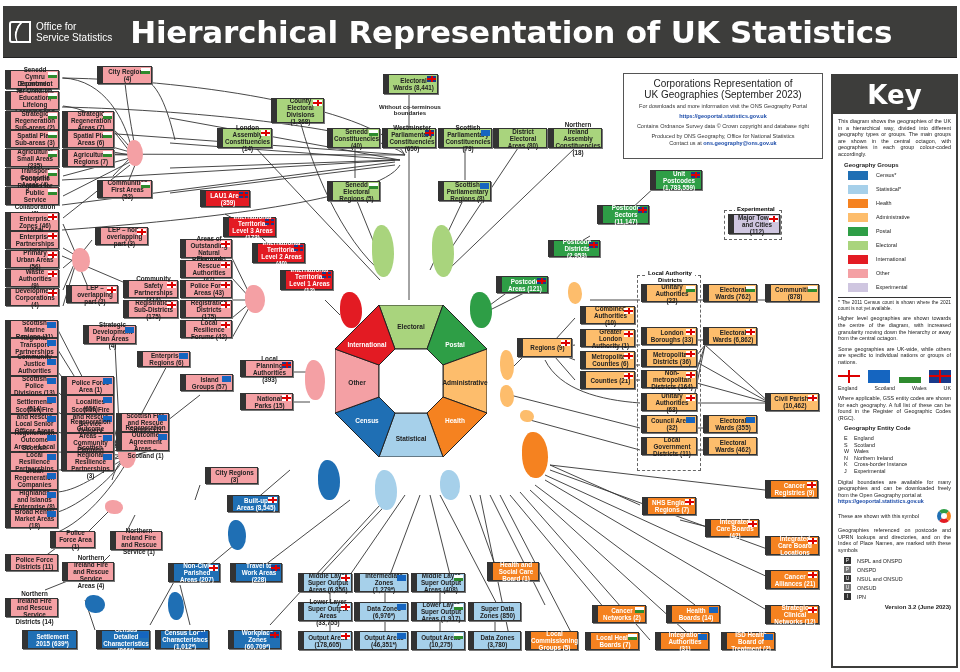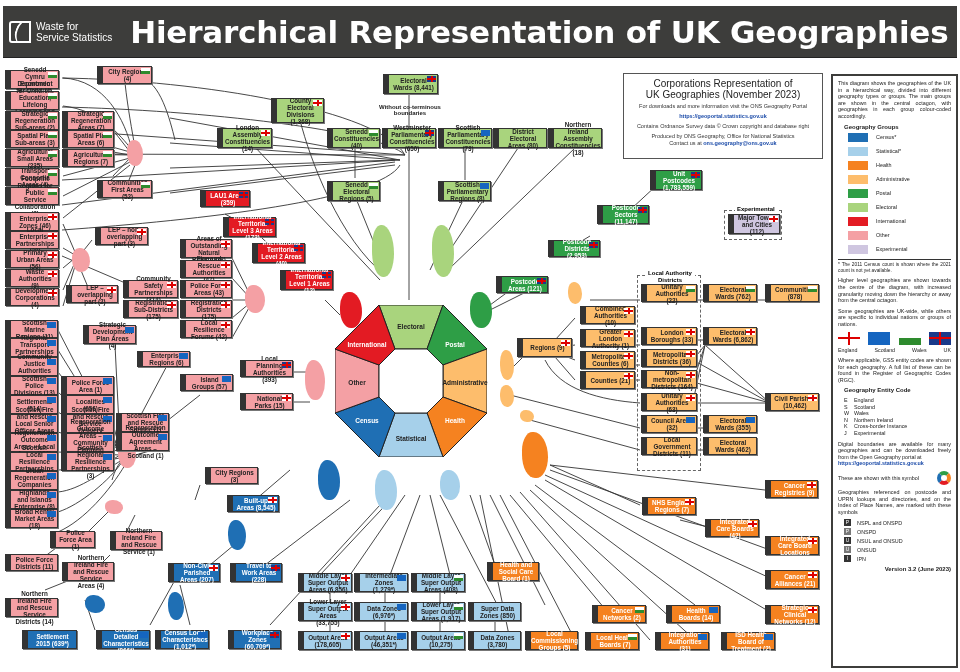--- a/index.html
+++ b/index.html
@@ -73,25 +73,25 @@
   .group-title { position: absolute; font-size: 6px; font-weight: bold; background: #fff; padding: 0 2px; text-align: center; line-height: 6.5px; }
   .map-blob { position: absolute; border-radius: 40% 55% 45% 50%; }
 </style>
 </head>
 <body>
 
 <div class="header">
   <div class="ons-logo">
     <div class="ons-mark"></div>
     <div class="ons-text">
-      <div>Waste for</div>
+      <div>Office for</div>
       <div>Service Statistics</div>
     </div>
   </div>
-  <div class="title">Hierarchical Representation of UK Geographies</div>
+  <div class="title">Hierarchical Representation of UK Statistics</div>
 </div>
 
 <svg class="links" viewBox="0 0 960 672">
   <g stroke="#333" stroke-width="0.9" fill="none">
 
     <path d="M62,78 C200,80 380,110 405,155"></path>
       <path d="M62,107 C200,110 380,130 405,155"></path>
     <path d="M62,130 L405,155"></path>
       <path d="M62,154 L405,155"></path>
       <path d="M62,180 L400,160"></path>
@@ -290,21 +290,21 @@
 <div class="map-blob" style="left:522px;top:432px;width:26px;height:46px;background:#f58220"></div>
 <div class="map-blob" style="left:375px;top:470px;width:22px;height:40px;background:#a6d0ea"></div>
 <div class="map-blob" style="left:440px;top:470px;width:20px;height:30px;background:#a6d0ea"></div>
 <div class="map-blob" style="left:318px;top:460px;width:22px;height:40px;background:#1f6fb4"></div>
 <div class="map-blob" style="left:228px;top:520px;width:18px;height:30px;background:#1f6fb4"></div>
 <div class="map-blob" style="left:85px;top:595px;width:20px;height:18px;background:#1f6fb4"></div>
 <div class="map-blob" style="left:168px;top:592px;width:16px;height:28px;background:#1f6fb4"></div>
 
 <div class="infobox">
   <div class="ib-title">Corporations Representation of</div>
-  <div class="ib-title">UK Geographies (November 2023)</div>
+  <div class="ib-title">UK Geographies (September 2023)</div>
   <div class="ib-line">For downloads and more information visit the ONS Geography Portal</div>
   <div class="ib-line ib-link">https://geoportal.statistics.gov.uk</div>
   <div class="ib-line">Contains Ordnance Survey data © Crown copyright and database right</div>
   <div class="ib-line">Produced by ONS Geography, Office for National Statistics</div>
   <div class="ib-line" style="margin-top:0"><span>Contact us at </span><span class="ib-link">ons.geography@ons.gov.uk</span></div>
 </div>
 
 <div class="annotation" style="left:375px;top:104px;width:70px">Without co-terminous boundaries</div>
 <div class="group-bracket" style="left:724px;top:210px;width:58px;height:30px"></div>
 <div class="group-title" style="left:735px;top:206px">Experimental</div>
@@ -796,20 +796,21 @@
   </div>
 <div class="node lorange" style="left:703px;top:415px;width:54px;height:18px">
     <span>Electoral Wards (355)</span>
     <i class="flag S"></i>
   </div>
 <div class="node lorange" style="left:703px;top:437px;width:54px;height:18px">
     <span>Electoral Wards (462)</span>
   </div>
 
 <div class="keypanel">
+  <div class="key-head">Key</div>
   <div class="key-body">
     <p>This diagram shows the geographies of the UK in a hierarchical way, divided into different geography types or groups. The main groups are shown in the central octagon, with geographies in each group colour-coded accordingly.</p>
     <div class="key-sub">Geography Groups</div>
     <div class="swatch-row">
         <span class="swatch" style="background:#1f6fb4"></span>
         <span>Census*</span>
       </div>
     <div class="swatch-row">
         <span class="swatch" style="background:#a6d0ea"></span>
         <span>Statistical*</span>

